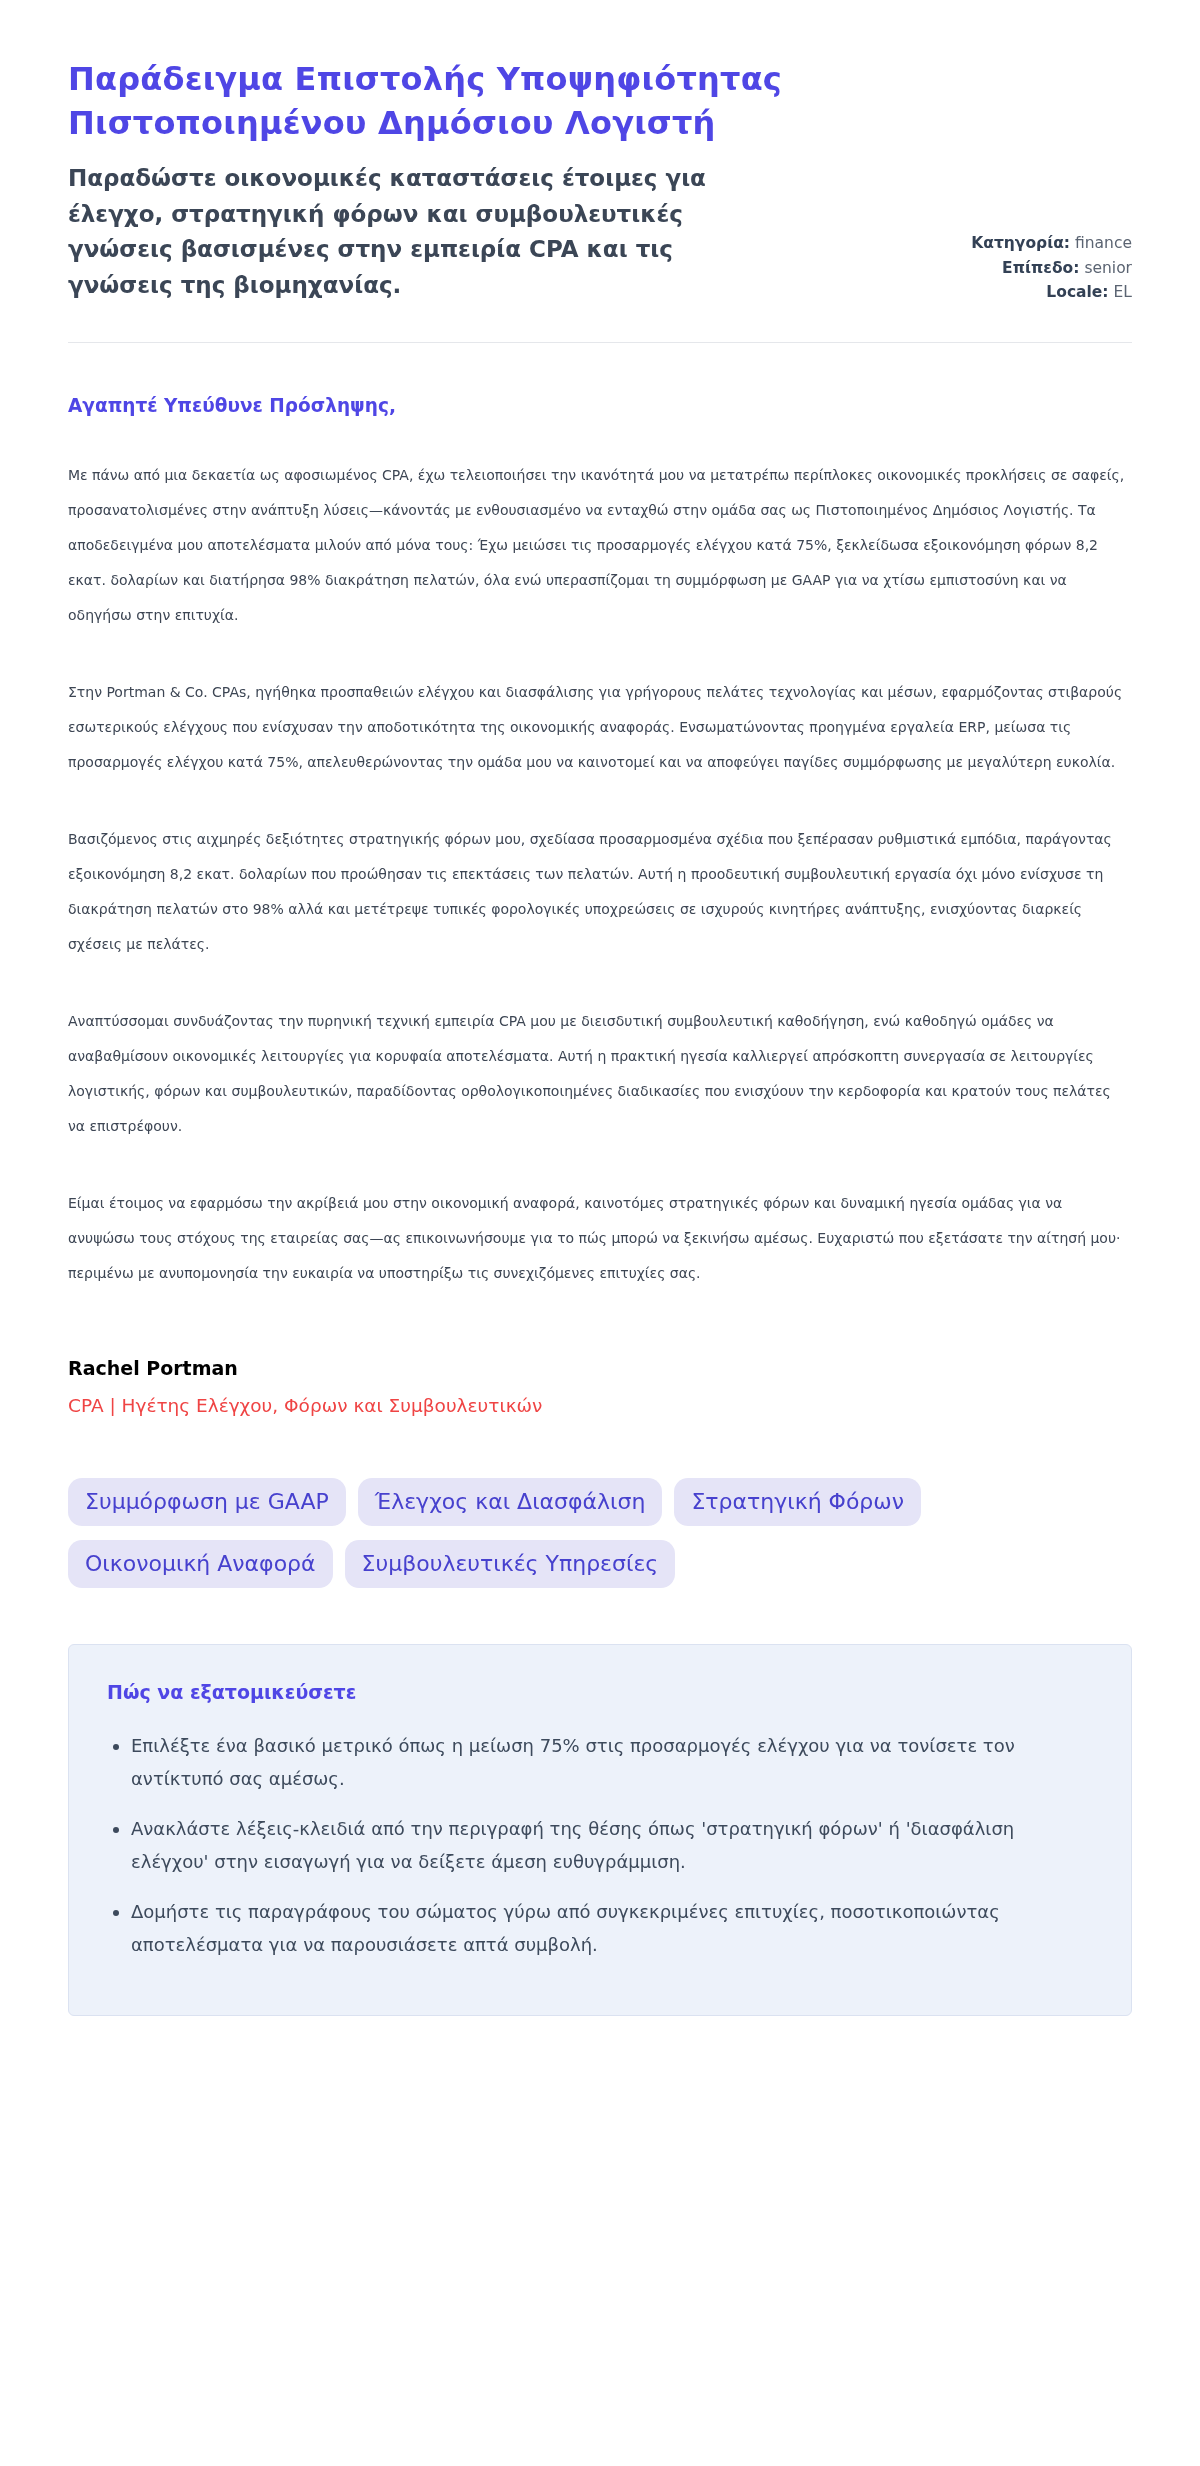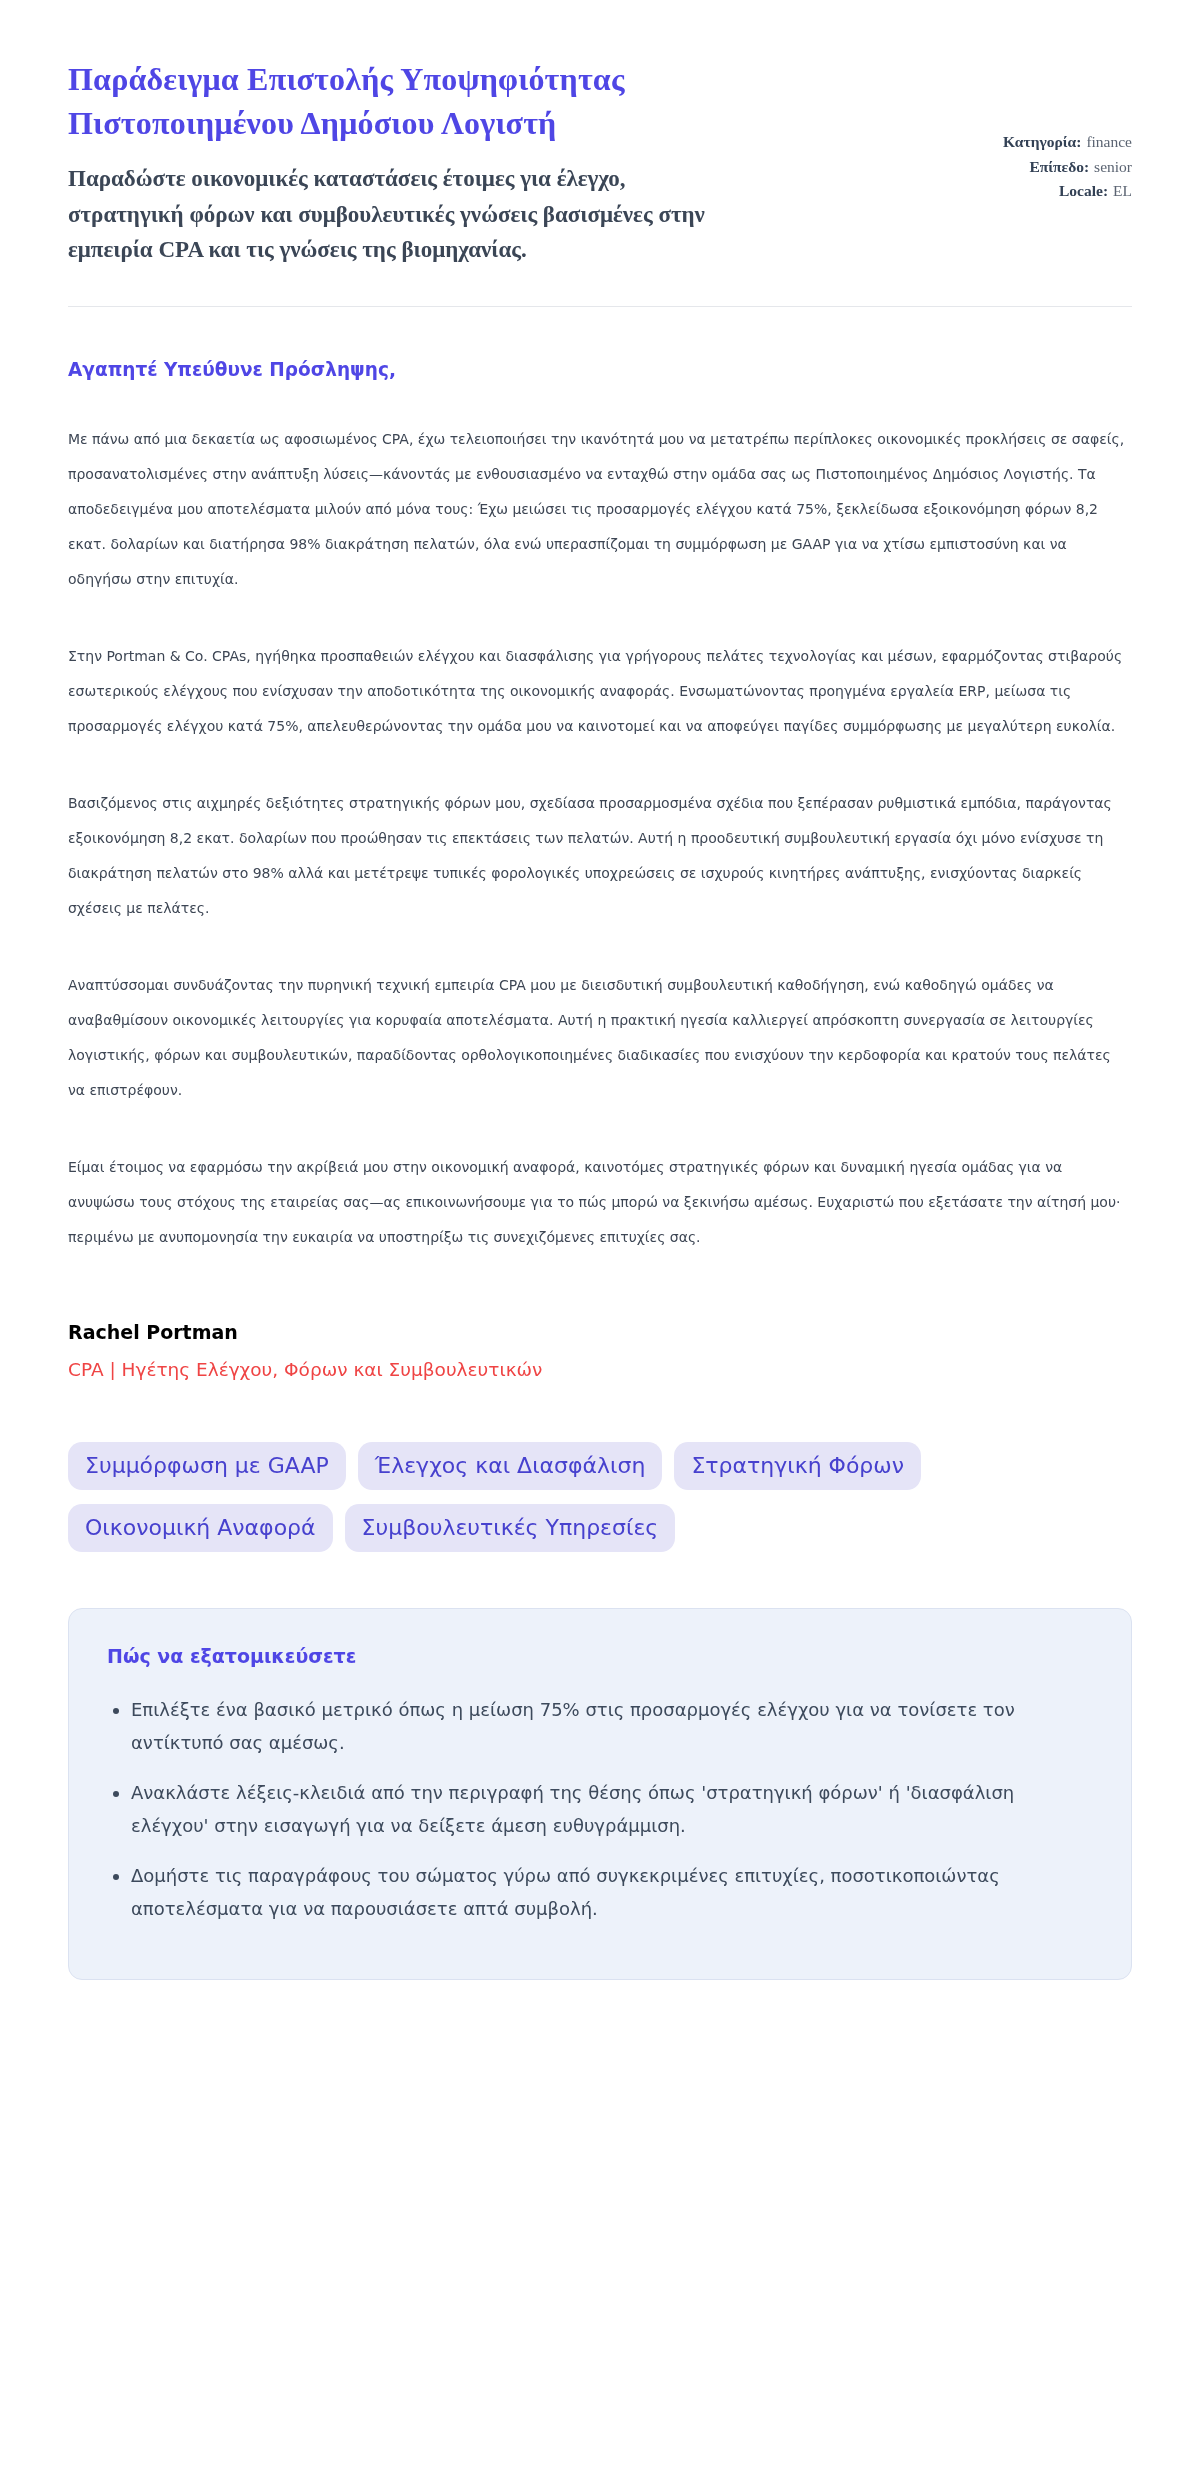--- a/index.html
+++ b/index.html
@@ -13,23 +13,22 @@
   .page {
     width: 1064px;
     margin: 0 auto;
     padding: 58px 0 70px 0;
   }
 
   
   .header {
     display: flex;
     justify-content: space-between;
-    align-items: center;
+    align-items: flex-end;
     gap: 40px;
-    font-family: Liberation Serif, serif;
   }
   .header-left { flex: 1 1 auto; }
   .page-title {
     margin: 0 0 16px 0;
     max-width: 760px;
     font-size: 32px;
     font-weight: bold;
     line-height: 1.36;
     color: #4f46e5;
     letter-spacing: 0.2px;
@@ -104,21 +103,21 @@
     padding: 13px 17px;
     border-radius: 14px;
     white-space: nowrap;
   }
 
   
   .customize-box {
     margin-top: 56px;
     background: #edf2fa;
     border: 1px solid #dbe2f1;
-    border-radius: 14px;
+    border-radius: 6px;
     padding: 36px 38px 42px 38px;
   }
   .customize-title {
     margin: 0;
     font-size: 19px;
     font-weight: bold;
     color: #4f46e5;
   }
   .customize-list {
     margin: 26px 0 0 0;

